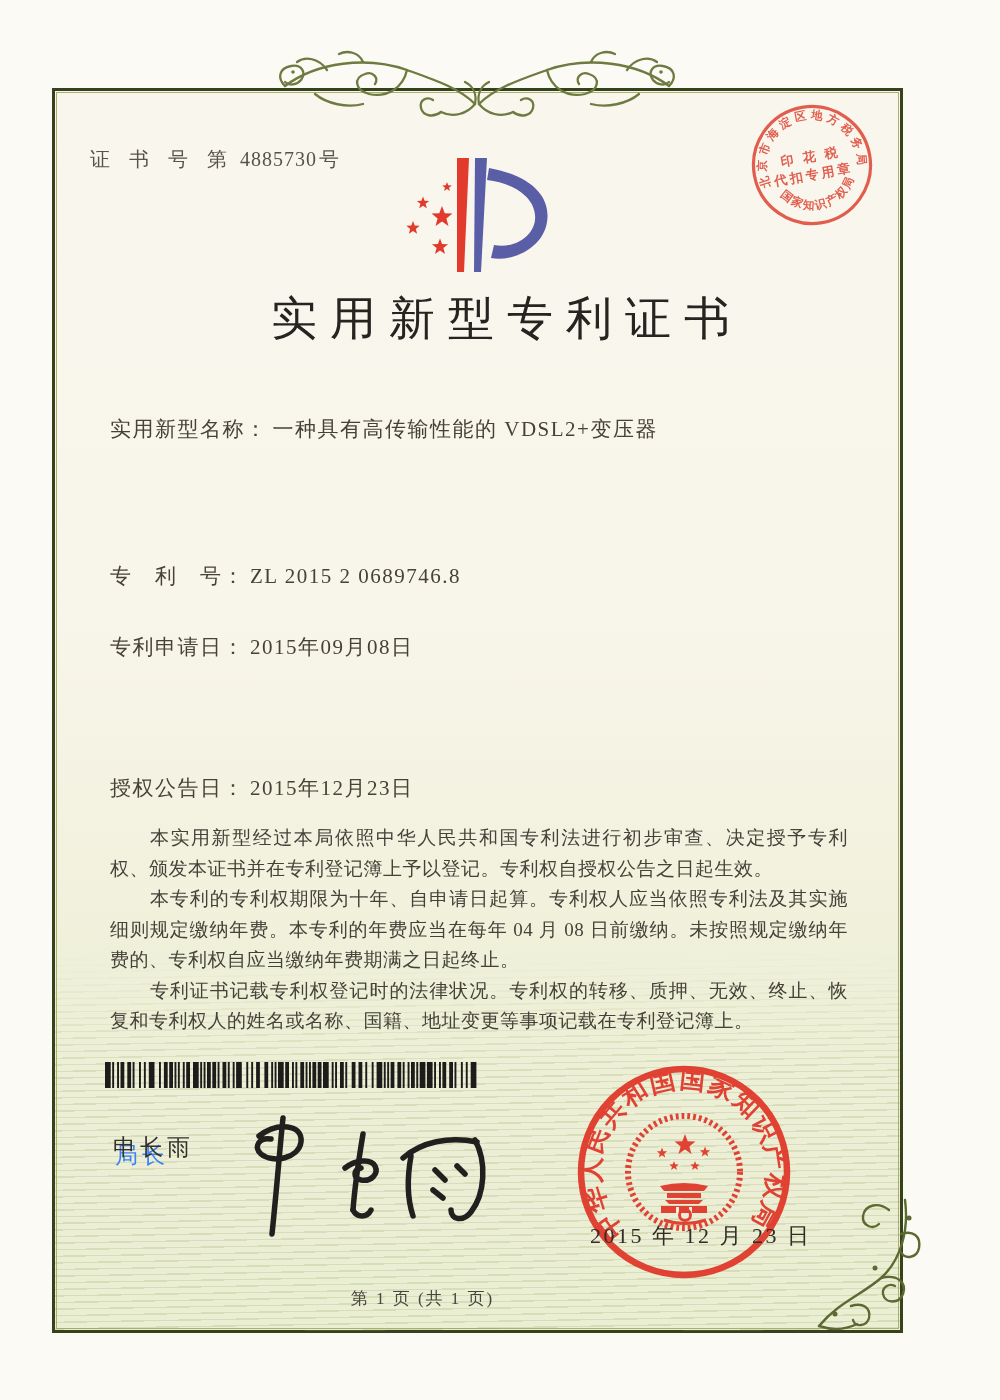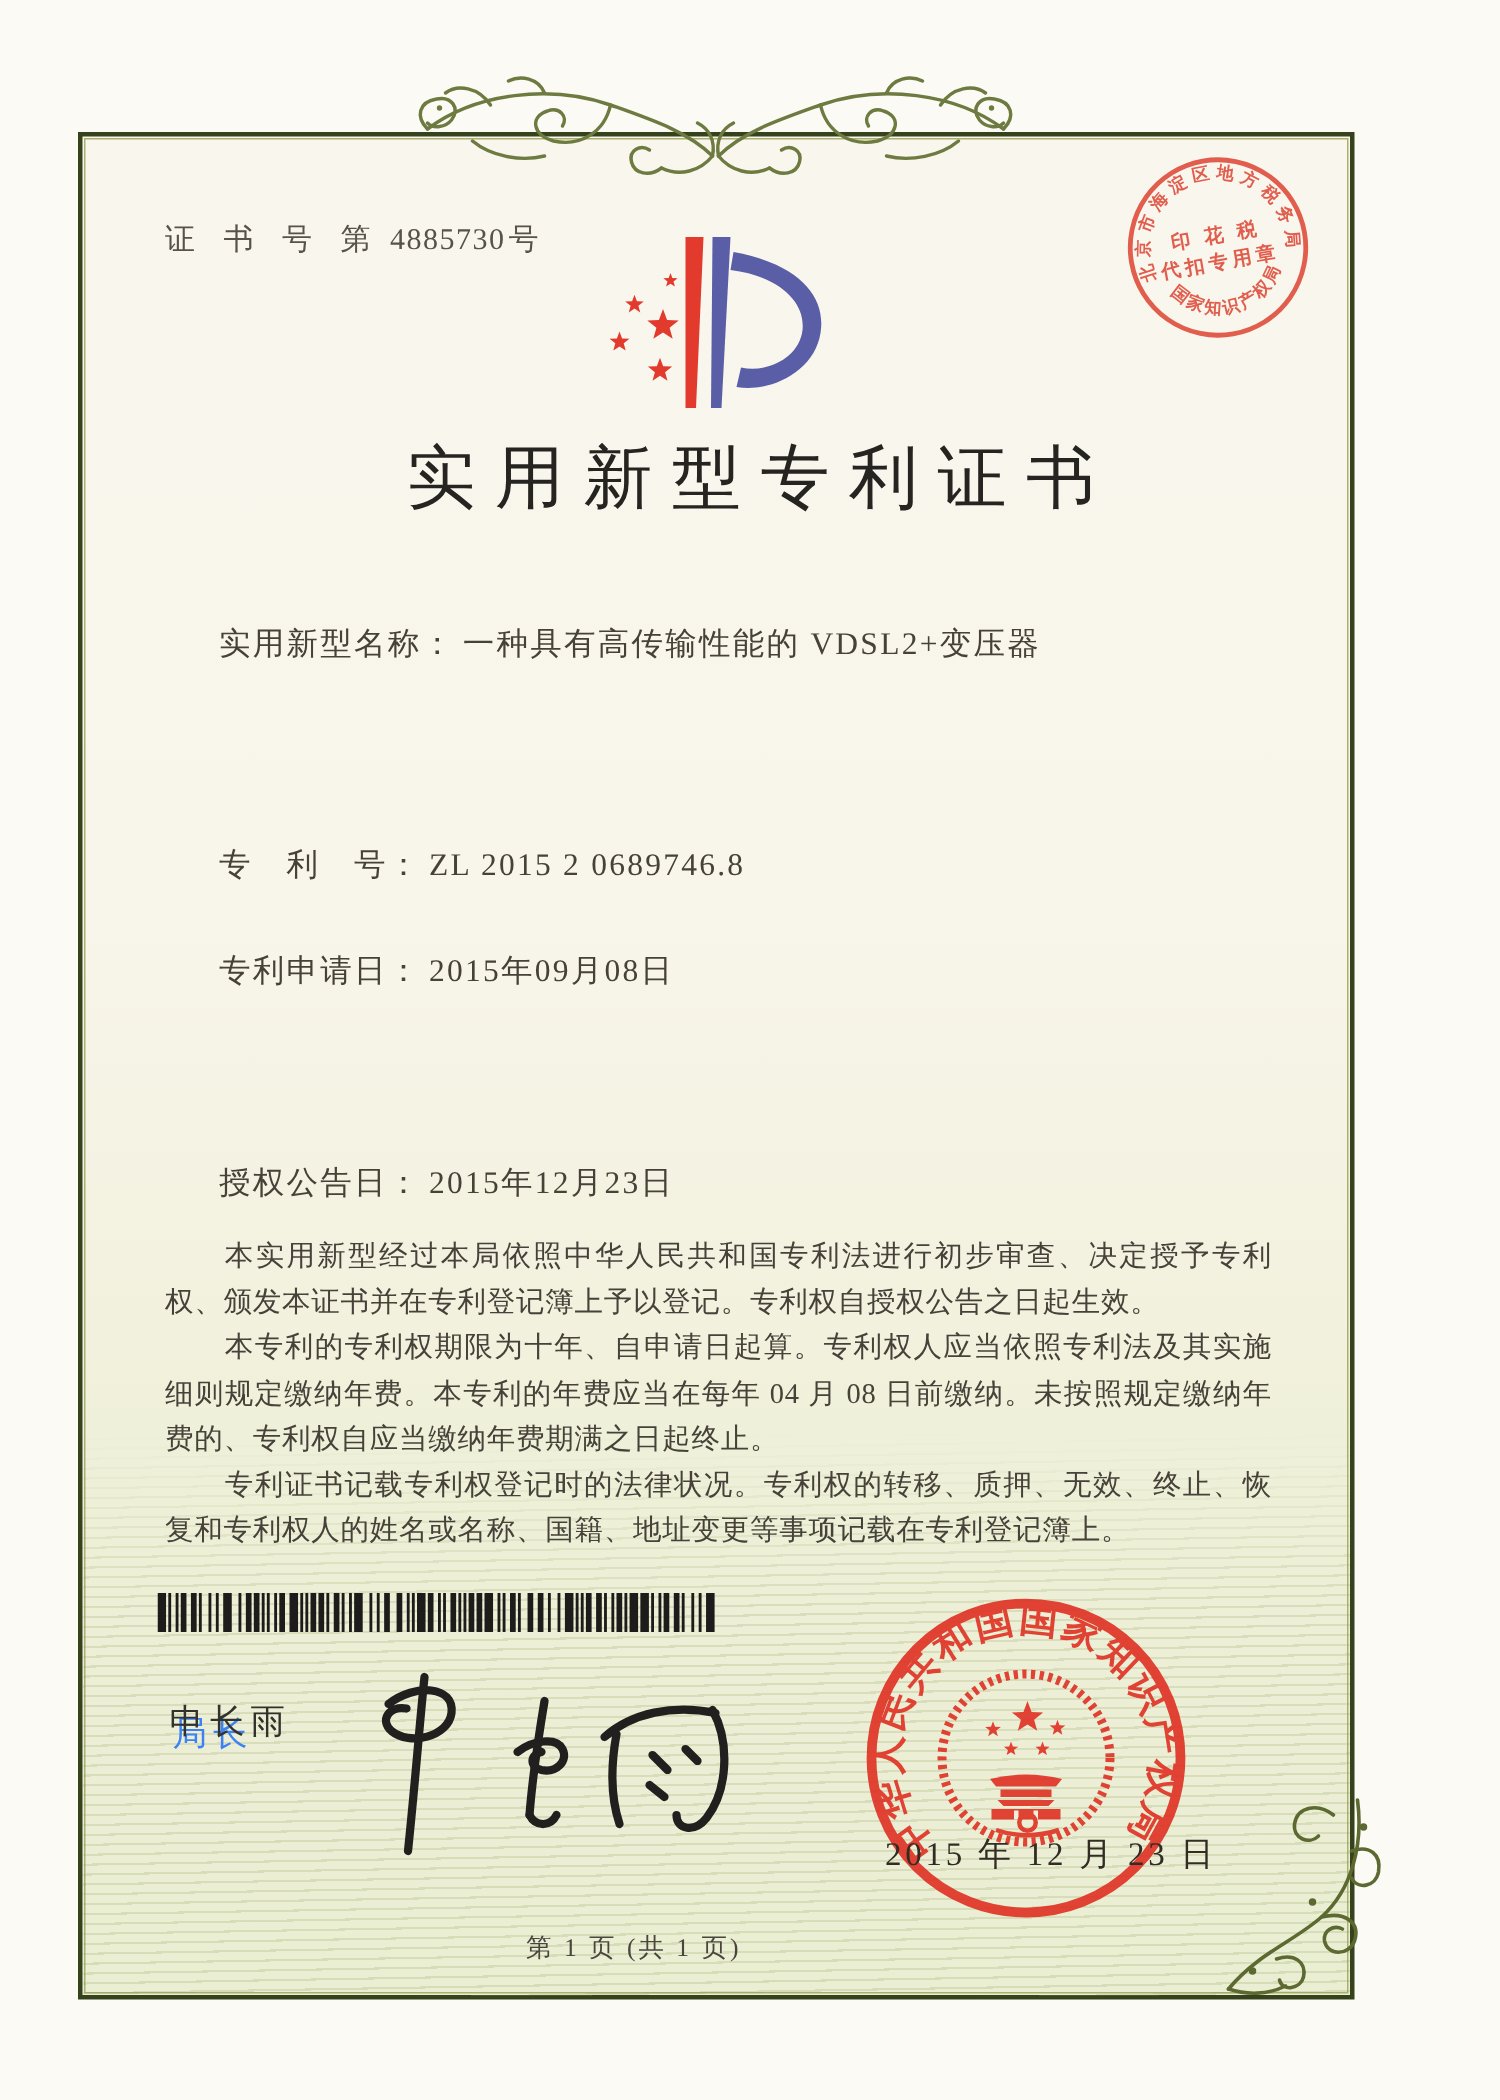--- a/index.html
+++ b/index.html
@@ -9,25 +9,25 @@
   .frame{position:absolute;left:52px;top:88px;width:851px;height:1245px;box-sizing:border-box;
          border:3px solid #35421b;
          background:linear-gradient(180deg,#f9f6ee 0%,#f8f5ea 42%,#f3f2e0 60%,#edefd6 76%,#eaeed3 100%);}
   .frame::after{content:"";position:absolute;inset:1px;border:1px solid #a9b070;pointer-events:none;}
   .waves{position:absolute;left:55px;top:952px;width:845px;height:379px;z-index:1;
          background:repeating-linear-gradient(179deg,rgba(146,160,92,.22) 0 1.4px,rgba(0,0,0,0) 1.4px 6.6px);
          -webkit-mask-image:linear-gradient(180deg,transparent 0,#000 32%,#000 100%);
          mask-image:linear-gradient(180deg,transparent 0,#000 32%,#000 100%);}
   
   .cert-no{position:absolute;left:90px;top:146px;z-index:2;font-size:20px;color:#57534b;}
-  .cert-no .sp{letter-spacing:7px;margin-left:20px;}
+  .cert-no .sp{letter-spacing:7px;}
   .cert-no .num{letter-spacing:1px;margin:0 2px 0 6px;}
   .doc-title{position:absolute;left:52px;top:288px;width:910px;z-index:2;text-align:center;
              font-size:46px;font-weight:400;letter-spacing:13px;color:#262420;}
-  .field{position:absolute;left:110px;width:770px;z-index:2;font-size:21px;color:#474238;letter-spacing:1.5px;white-space:nowrap;margin-left:36px;}
+  .field{position:absolute;left:110px;width:770px;z-index:2;font-size:21px;color:#474238;letter-spacing:1.5px;white-space:nowrap;}
   .field .val{margin-left:5px;}
   .paras{position:absolute;left:110px;top:823px;width:738px;z-index:2;font-size:19px;line-height:30.5px;
          color:#46423a;text-align:justify;letter-spacing:0.5px;}
   .paras p{margin:0;text-indent:2.1em;}
   .footer{position:absolute;left:52px;top:1287px;width:741px;z-index:2;text-align:center;
           font-size:17px;letter-spacing:2px;color:#4a463e;}
   .officer-title{position:absolute;left:115px;top:1140px;z-index:2;
           font-family:Liberation Mono, monospace;font-size:23px;letter-spacing:4px;color:#3b82f6;}
   .officer-name{position:absolute;left:113px;top:1132px;z-index:2;
           font-family:Liberation Mono, monospace;font-size:23px;letter-spacing:4px;color:#33312c;}

